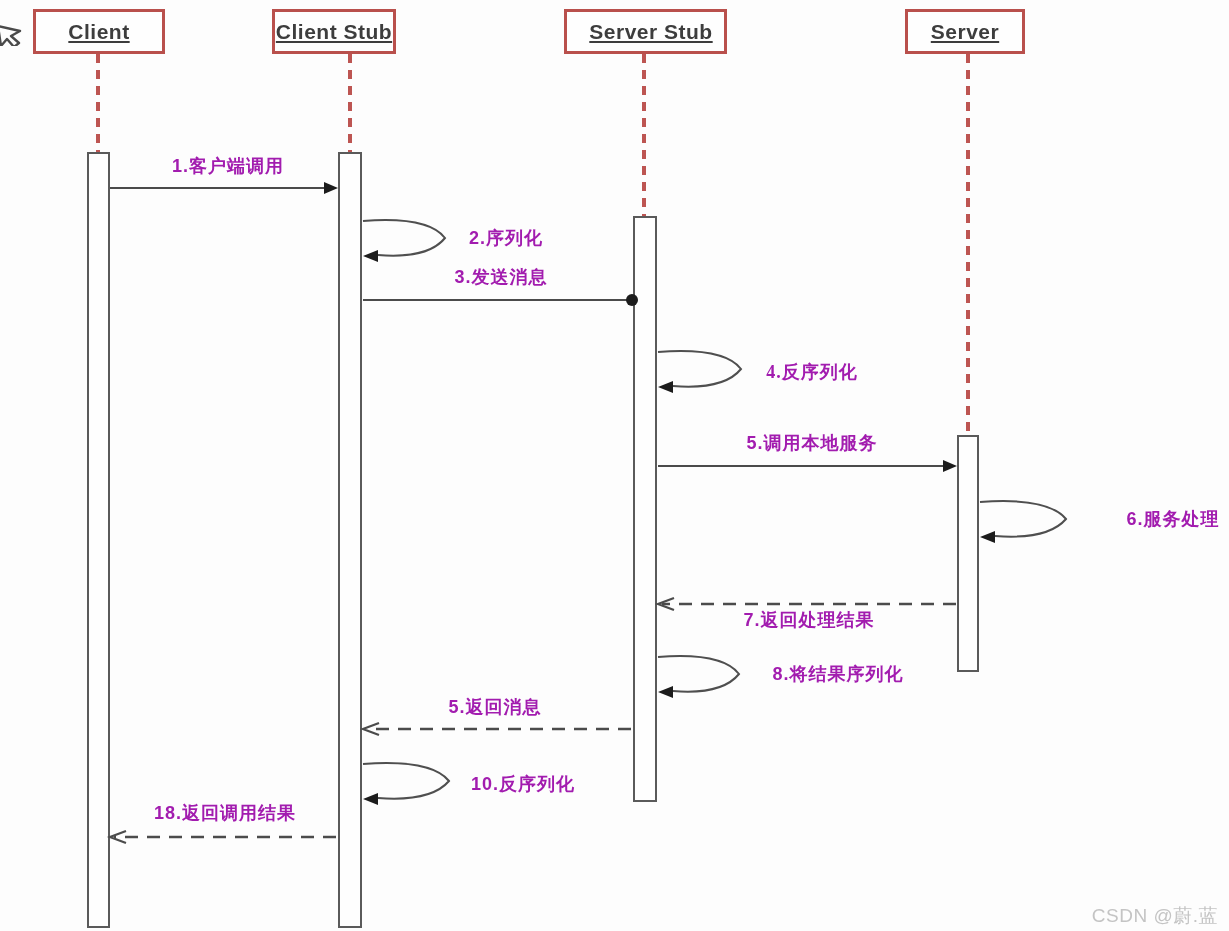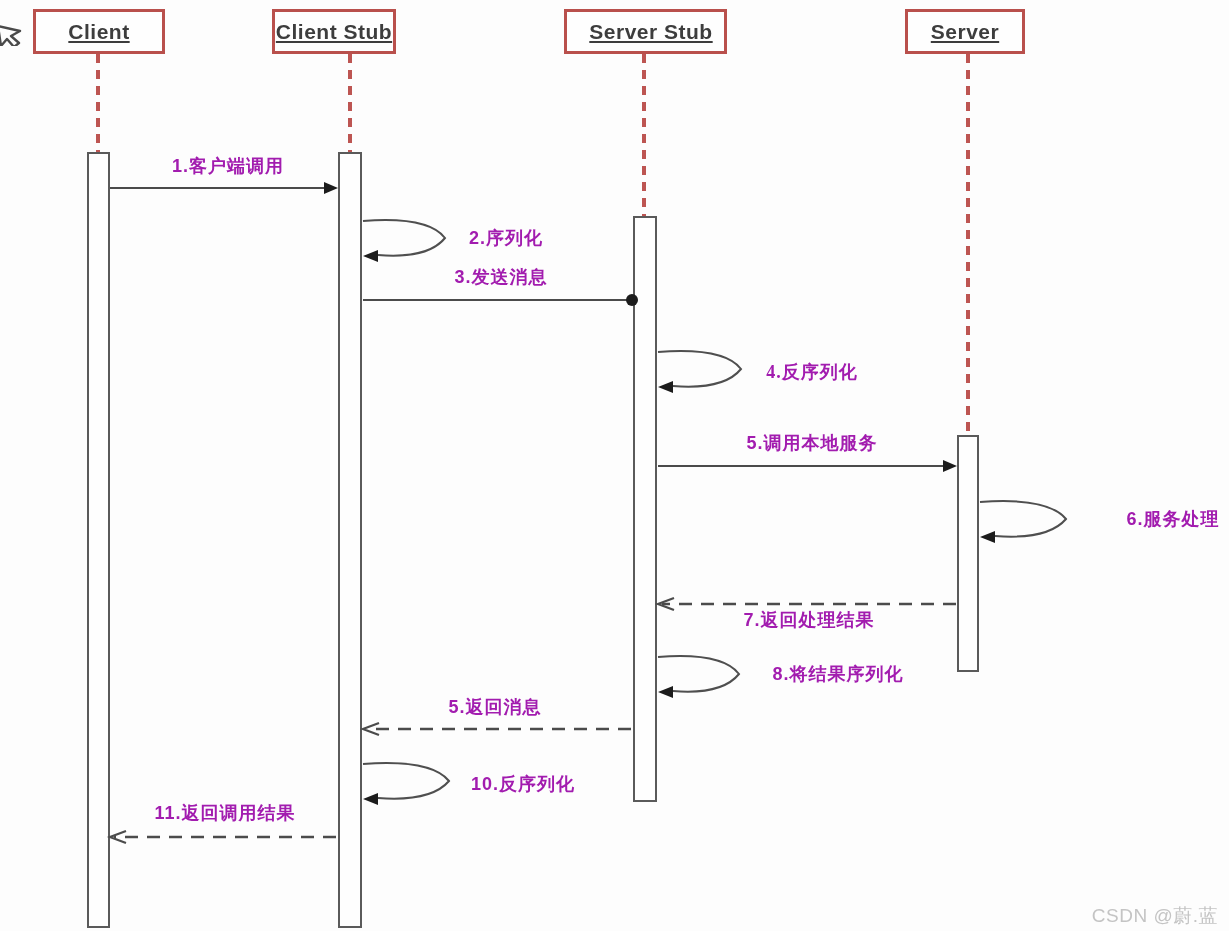--- a/index.html
+++ b/index.html
@@ -172,21 +172,21 @@
   <div class="msg m1">1.客户端调用</div>
   <div class="msg m2">2.序列化</div>
   <div class="msg m3">3.发送消息</div>
   <div class="msg m4">4.反序列化</div>
   <div class="msg m5">5.调用本地服务</div>
   <div class="msg m6">6.服务处理</div>
   <div class="msg m7">7.返回处理结果</div>
   <div class="msg m8">8.将结果序列化</div>
   <div class="msg m9">5.返回消息</div>
   <div class="msg m10">10.反序列化</div>
-  <div class="msg m11">11.返回调用结果</div>
+  <div class="msg m11">18.返回调用结果</div>
 
   <svg class="cursor" width="30" height="36" viewBox="0 0 30 36">
     <polygon points="2,16 24,21 15,26 23,33 18,37 11,29 5,36" fill="#fdfdfd" stroke="#4a4a4a" stroke-width="2.4" stroke-linejoin="round"></polygon>
   </svg>
 
   <div class="watermark">CSDN @蔚.蓝</div>
 
 </div>
 
 </body></html>

